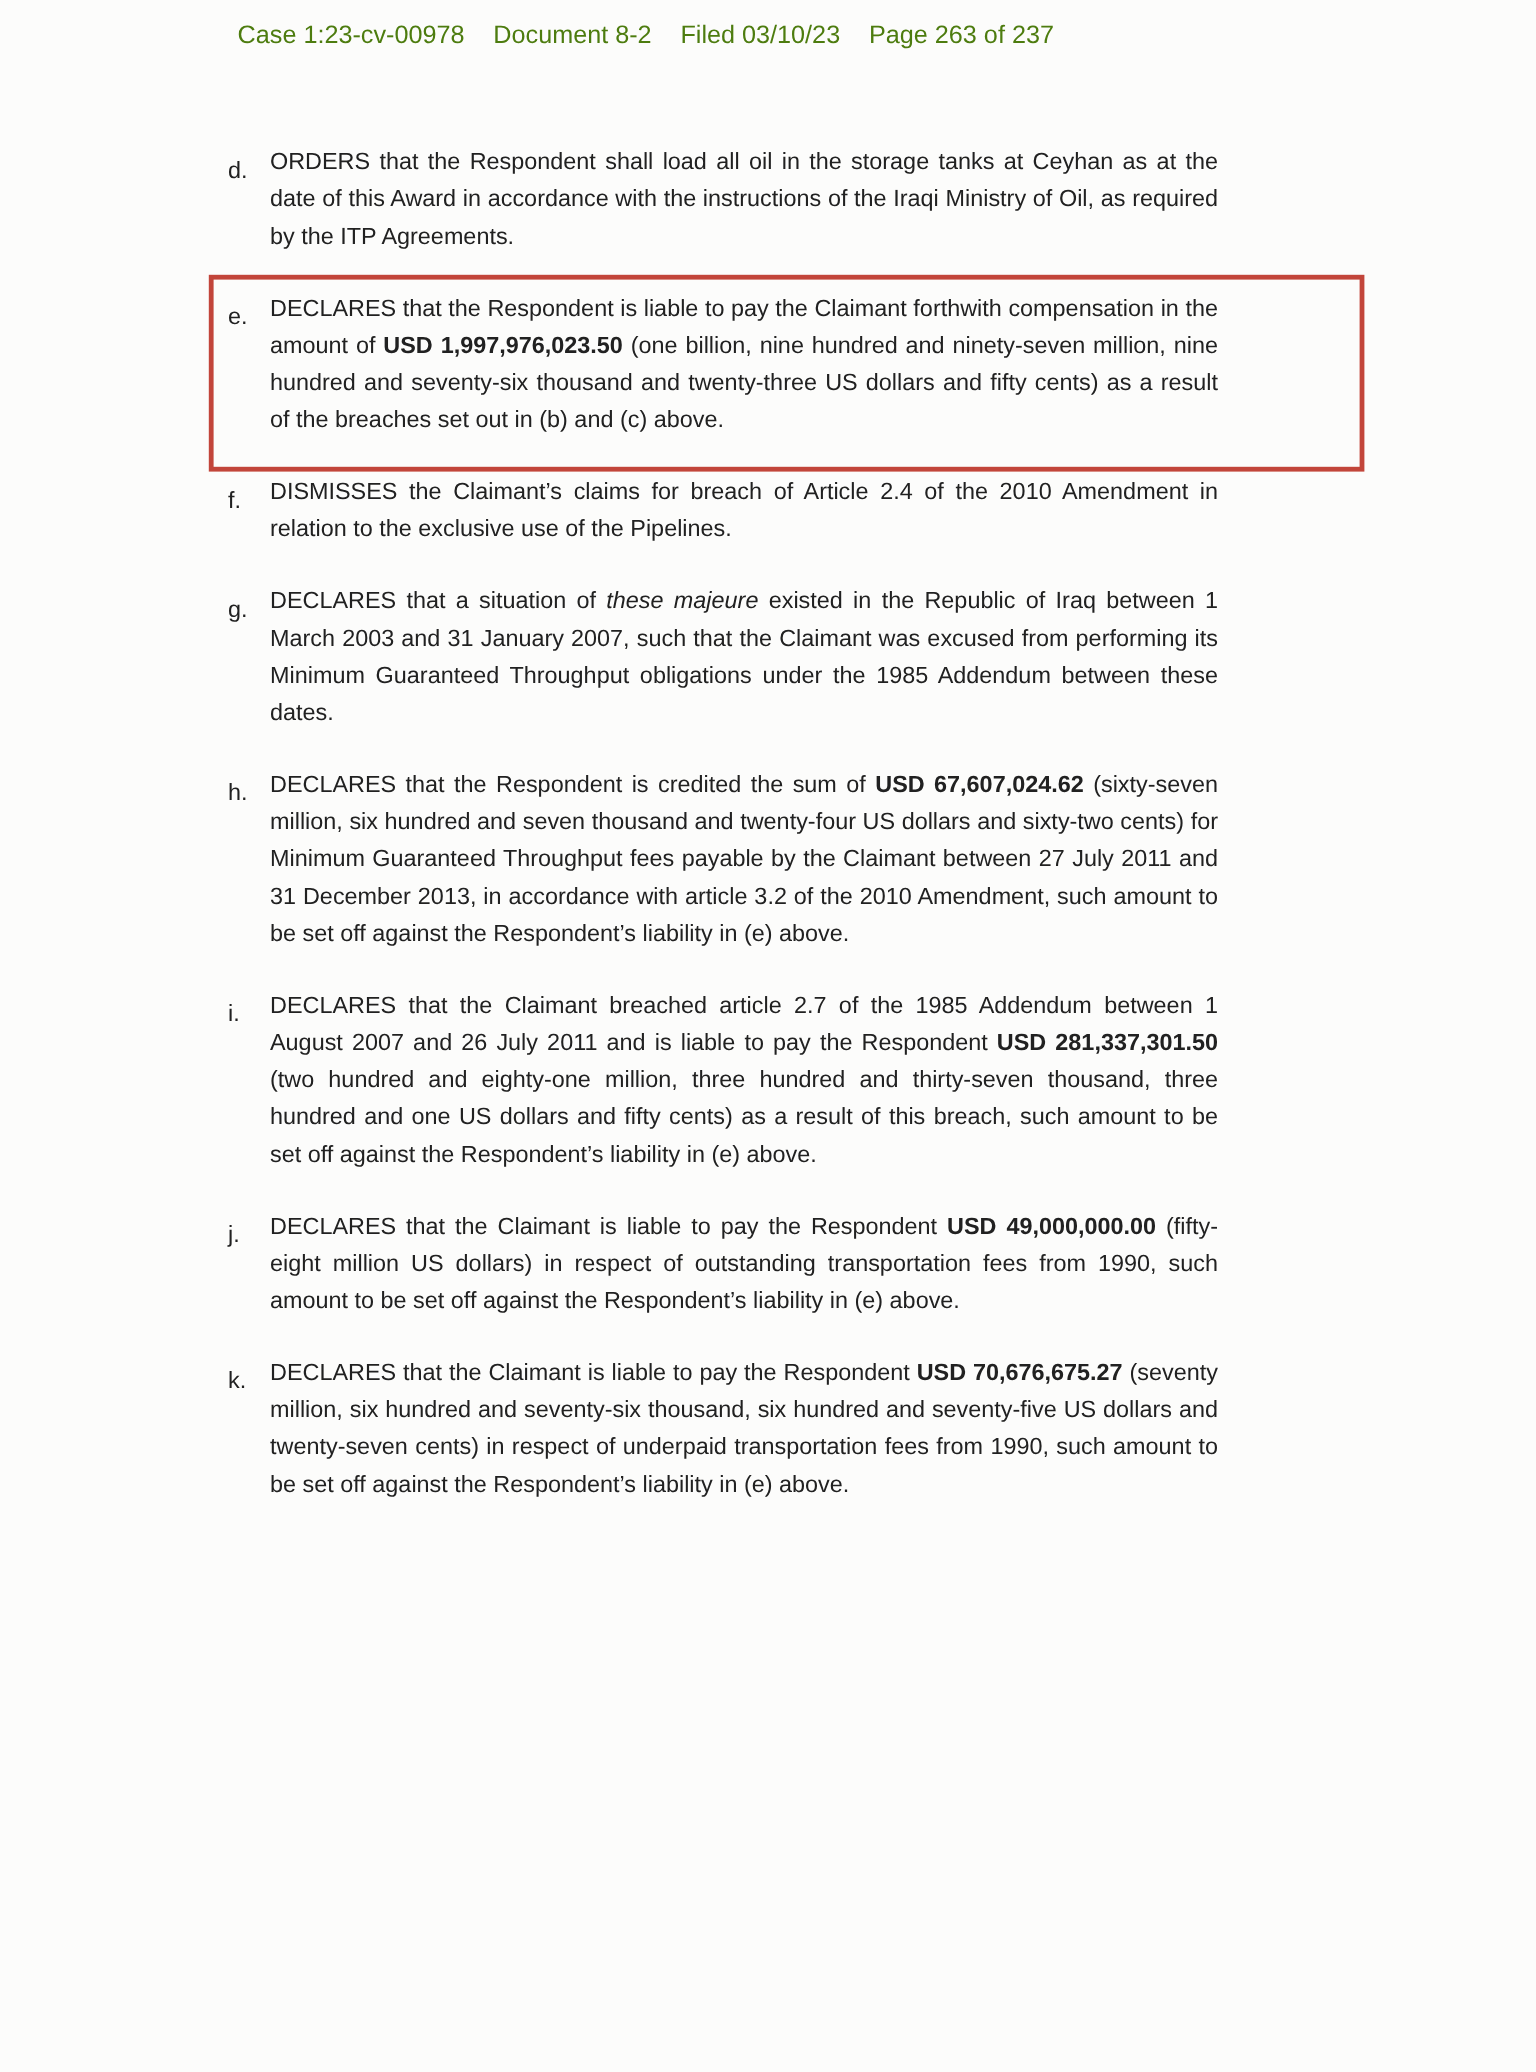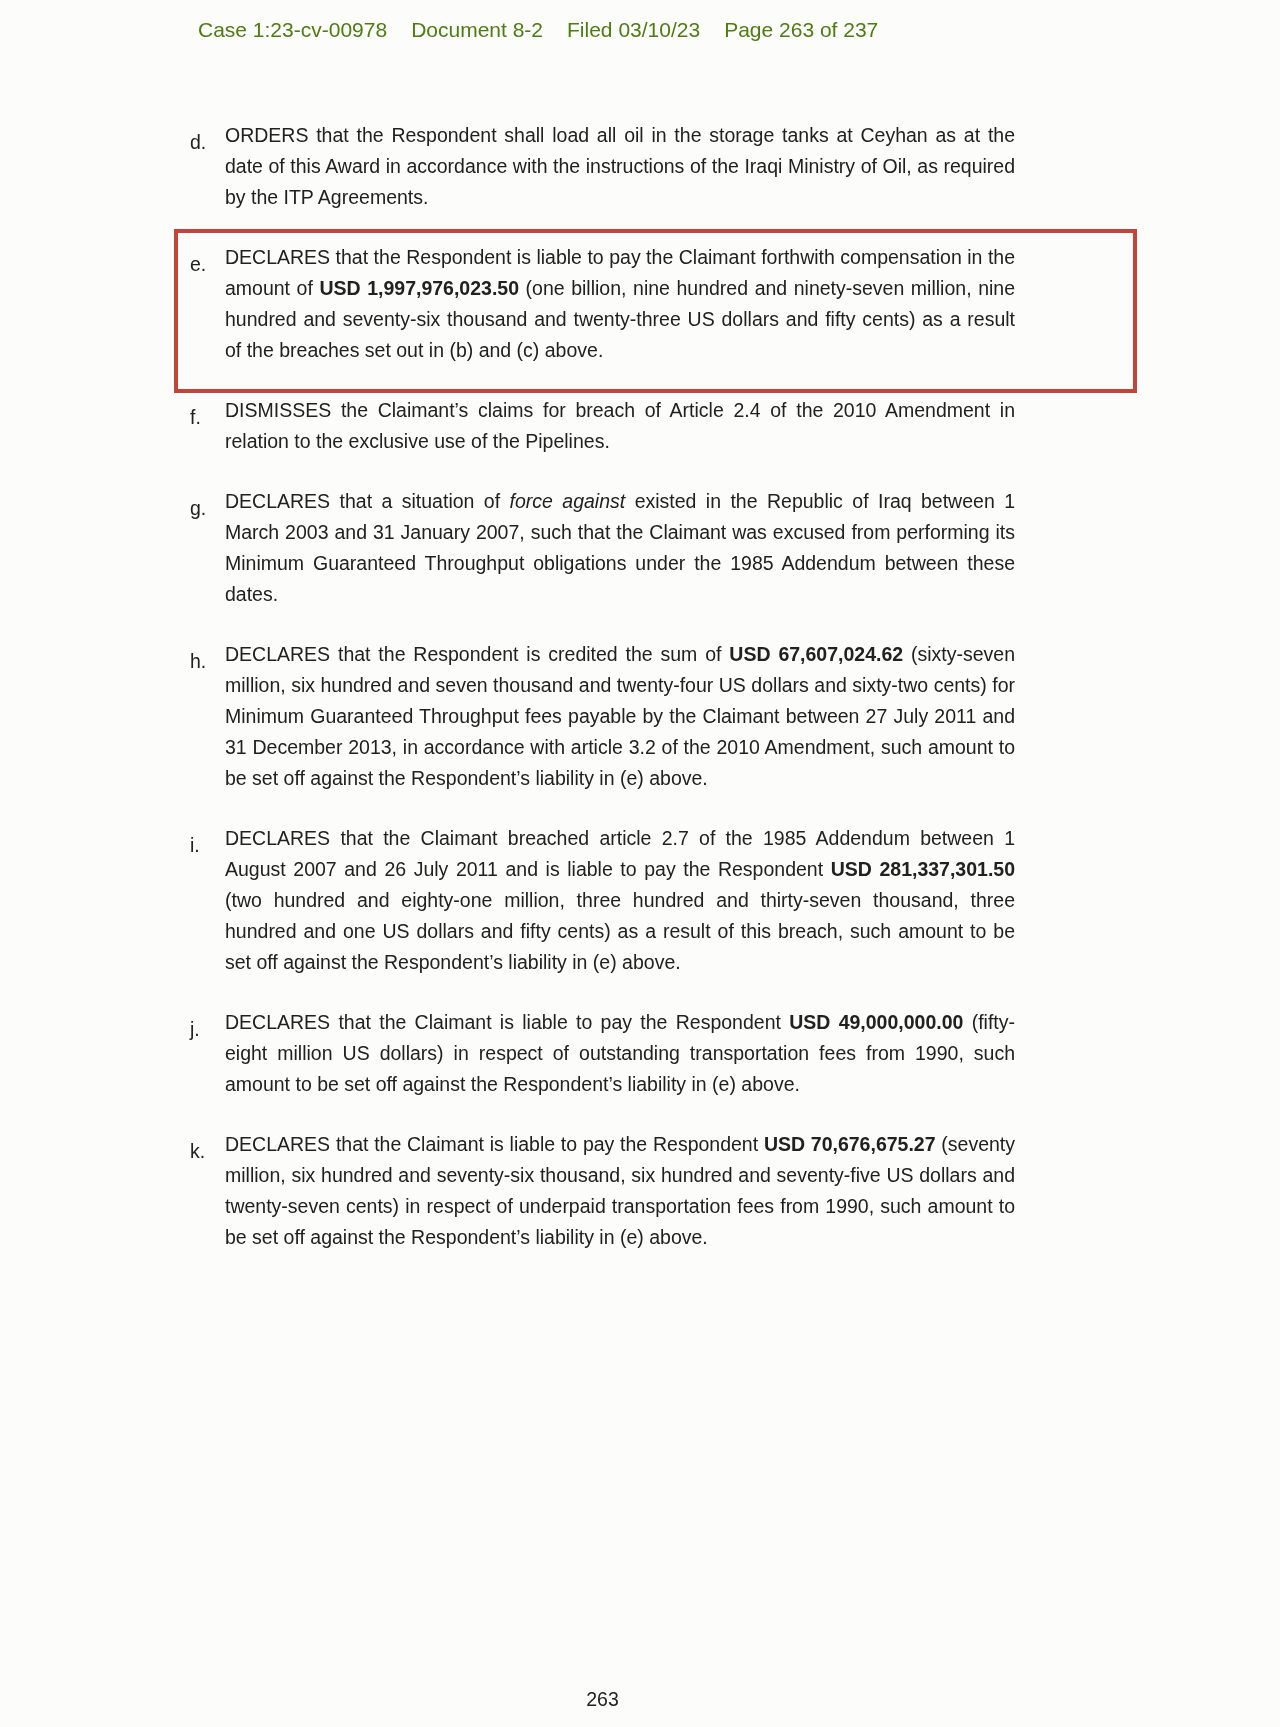--- a/index.html
+++ b/index.html
@@ -100,21 +100,21 @@
       </div>
       <div class="para-outer">
         <div class="para-row">
           <div class="para-label">f.</div>
           <div class="para-text"><span>DISMISSES the Claimant’s claims for breach of Article 2.4 of the 2010 Amendment in relation to the exclusive use of the Pipelines.</span></div>
         </div>
       </div>
       <div class="para-outer">
         <div class="para-row">
           <div class="para-label">g.</div>
-          <div class="para-text"><span>DECLARES that a situation of </span><span class="i">force against</span><span> existed in the Republic of Iraq between 1 March 2003 and 31 January 2007, such that the Claimant was excused from performing its Minimum Guaranteed Throughput obligations under the 1985 Addendum between these dates.</span></div>
+          <div class="para-text"><span>DECLARES that a situation of </span><span class="i">these majeure</span><span> existed in the Republic of Iraq between 1 March 2003 and 31 January 2007, such that the Claimant was excused from performing its Minimum Guaranteed Throughput obligations under the 1985 Addendum between these dates.</span></div>
         </div>
       </div>
       <div class="para-outer">
         <div class="para-row">
           <div class="para-label">h.</div>
           <div class="para-text"><span>DECLARES that the Respondent is credited the sum of </span><span class="b">USD 67,607,024.62</span><span> (sixty-seven million, six hundred and seven thousand and twenty-four US dollars and sixty-two cents) for Minimum Guaranteed Throughput fees payable by the Claimant between 27 July 2011 and 31 December 2013, in accordance with article 3.2 of the 2010 Amendment, such amount to be set off against the Respondent’s liability in (e) above.</span></div>
         </div>
       </div>
       <div class="para-outer">
         <div class="para-row">
@@ -128,14 +128,13 @@
           <div class="para-text"><span>DECLARES that the Claimant is liable to pay the Respondent </span><span class="b">USD 49,000,000.00</span><span> (fifty-eight million US dollars) in respect of outstanding transportation fees from 1990, such amount to be set off against the Respondent’s liability in (e) above.</span></div>
         </div>
       </div>
       <div class="para-outer">
         <div class="para-row">
           <div class="para-label">k.</div>
           <div class="para-text"><span>DECLARES that the Claimant is liable to pay the Respondent </span><span class="b">USD 70,676,675.27</span><span> (seventy million, six hundred and seventy-six thousand, six hundred and seventy-five US dollars and twenty-seven cents) in respect of underpaid transportation fees from 1990, such amount to be set off against the Respondent’s liability in (e) above.</span></div>
         </div>
       </div>
     </main>
-  <div class="page-number">263</div>
 </div>
 
 </body></html>

